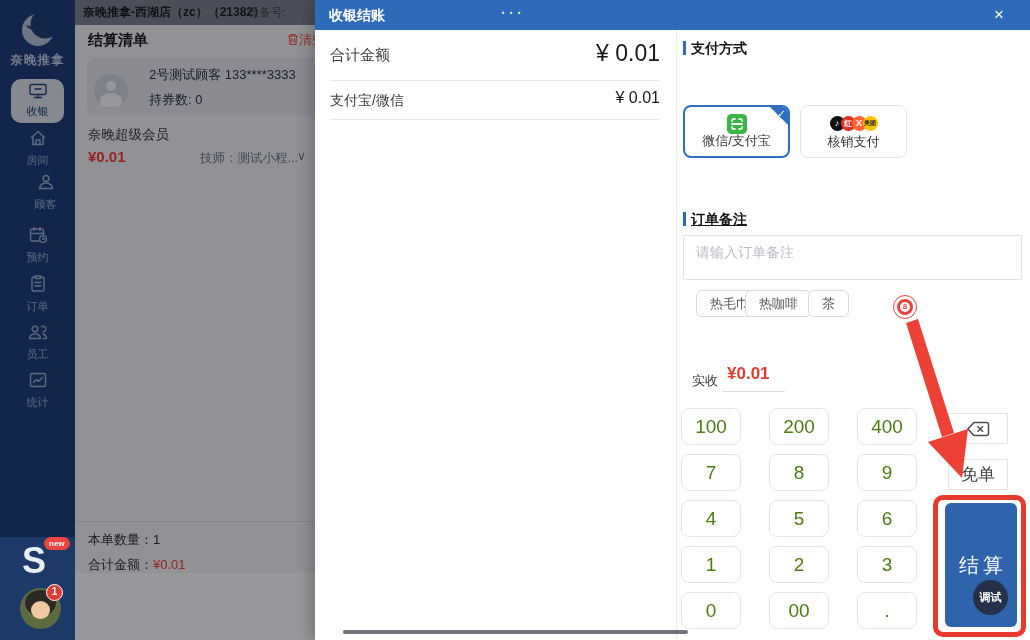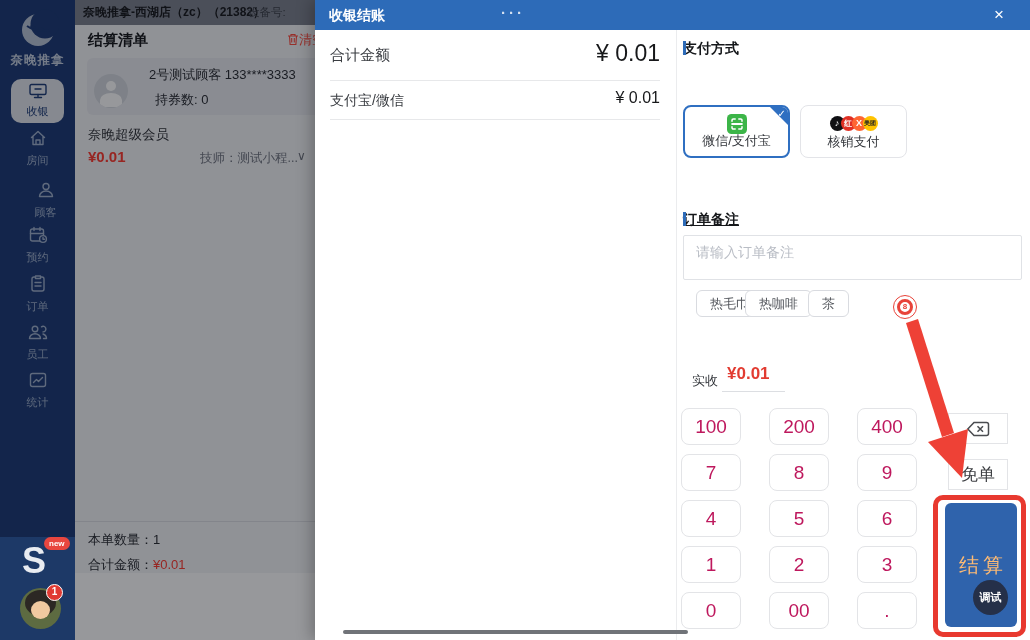--- a/index.html
+++ b/index.html
@@ -33,21 +33,21 @@
   #topbar .store{position:absolute;left:8px;top:0;line-height:25px;font-size:12px;font-weight:bold;color:#17191d;}
   #topbar .device{position:absolute;left:173px;top:0;line-height:25px;font-size:11.5px;color:#3c4049;}
   .panel-title{position:absolute;left:13px;top:31px;font-size:15px;font-weight:bold;color:#15171a;}
   .clear-btn{position:absolute;left:212px;top:31px;color:#ff4a3d;font-size:13px;white-space:nowrap;}
   .clear-btn svg{vertical-align:-2px;}
   .cust-card{position:absolute;left:12px;top:58px;width:240px;height:57px;background:#e9ebf0;border-radius:6px;}
   .cust-avatar{position:absolute;left:7px;top:16px;width:34px;height:34px;border-radius:50%;background:#d4d8de;overflow:hidden;}
   .cust-avatar .p-head{position:absolute;left:12px;top:7px;width:10px;height:10px;border-radius:50%;background:#fff;}
   .cust-avatar .p-body{position:absolute;left:6px;top:19px;width:22px;height:14px;border-radius:50% 50% 0 0;background:#fff;}
   .cust-name{position:absolute;left:62px;top:8px;font-size:13px;color:#2a2d33;}
-  .cust-coupon{position:absolute;left:62px;top:33px;font-size:13px;color:#2a2d33;margin-left:6px;}
+  .cust-coupon{position:absolute;left:62px;top:33px;font-size:13px;color:#2a2d33;}
   .item-name{position:absolute;left:13px;top:126px;font-size:13.5px;color:#2f3237;}
   .item-price{position:absolute;left:13px;top:148px;font-size:15px;font-weight:bold;color:#ff3b30;}
   .item-tech{position:absolute;left:125px;top:150px;font-size:12.5px;color:#707580;}
   .item-chevron{position:absolute;left:222px;top:149px;font-size:12px;color:#6e737d;}
   .sum-divider{position:absolute;left:0;top:521px;width:240px;height:1px;background:#dddfe3;}
   .sum-count{position:absolute;left:13px;top:531px;font-size:13px;color:#2a2d33;}
   .sum-total{position:absolute;left:13px;top:556px;font-size:13px;color:#2a2d33;}
   .sum-total .red{color:#ff3b30;}
   .checkout-btn{position:absolute;left:12px;top:588px;width:221px;height:33px;background:#24477f;border-radius:8px;color:#dfe5ee;font-size:14px;text-align:center;line-height:33px;}
 
@@ -62,21 +62,21 @@
   #modal-header .m-close{position:absolute;right:26px;top:0;line-height:30px;font-size:17px;color:#fff;}
 
   .msum-label1{position:absolute;left:15px;top:46px;font-size:15px;color:#3a3d42;}
   .msum-value1{position:absolute;right:370px;top:40px;font-size:23px;color:#17181a;}
   .msum-div1{position:absolute;left:15px;top:80px;width:330px;height:1px;background:#e7e8ea;}
   .msum-label2{position:absolute;left:15px;top:92px;font-size:14px;color:#3a3d42;}
   .msum-value2{position:absolute;right:370px;top:89px;font-size:16px;color:#17181a;}
   .msum-div2{position:absolute;left:15px;top:119px;width:330px;height:1px;background:#e7e8ea;}
   .v-divider{position:absolute;left:361px;top:30px;width:1px;height:610px;background:#ebecee;}
 
-  .sec-title{position:absolute;font-size:14px;font-weight:bold;color:#15171a;}
+  .sec-title{position:absolute;font-size:14px;font-weight:bold;color:#15171a;padding-left:8px;}
   .sec-title::before{content:"";position:absolute;left:0;top:1px;width:3px;height:14px;background:#2d6bb8;}
 
   .pay-btn{position:absolute;top:105px;width:107px;height:53px;background:#fff;border:1px solid #e3e4e8;border-radius:8px;text-align:center;overflow:hidden;}
   .pay-btn.selected{border:2px solid #2f6fc1;}
   .pay-btn .pay-label{position:absolute;left:0;bottom:6px;width:100%;font-size:13px;color:#33363b;}
   .pay-btn .pay-icons{position:absolute;left:0;top:7px;width:100%;height:20px;display:flex;justify-content:center;align-items:center;}
   .corner-check{position:absolute;top:-2px;right:-2px;width:0;height:0;border-top:22px solid #2f6fc1;border-left:22px solid transparent;border-top-right-radius:6px;}
   .corner-check-mark{position:absolute;top:1px;right:2px;color:#fff;font-size:10px;z-index:2;}
   .scan-icon{width:20px;height:20px;}
   .vi{width:15px;height:15px;border-radius:50%;color:#fff;font-weight:bold;text-align:center;display:inline-block;margin-left:-4px;position:relative;}
@@ -88,25 +88,25 @@
 
   .remark-input{position:absolute;left:368px;top:235px;width:339px;height:45px;border:1px solid #e0e2e6;border-radius:2px;padding:8px 12px;font-size:14px;color:#333;resize:none;outline:none;}
   .remark-input::placeholder{color:#b9bdc5;}
   .tag{position:absolute;top:290px;height:27px;line-height:25px;padding:0 13px;border:1px solid #d9dbe0;border-radius:6px;font-size:13px;color:#55585e;background:#fff;}
 
   .recv-label{position:absolute;left:377px;top:372px;font-size:13px;color:#33363b;}
   .recv-value{position:absolute;left:412px;top:364px;font-size:17px;font-weight:bold;color:#e23c32;}
   .recv-line{position:absolute;left:407px;top:391px;width:63px;height:1px;background:#dcdee2;}
 
   .numpad{position:absolute;left:366px;top:408px;display:grid;grid-template-columns:repeat(3,60px);grid-auto-rows:37px;column-gap:28px;row-gap:9px;}
-  .np-key{background:#fff;border:1px solid #e3e4e7;border-radius:8px;font-size:19px;color:#be185d;text-align:center;line-height:35px;}
+  .np-key{background:#fff;border:1px solid #e3e4e7;border-radius:8px;font-size:19px;color:#4d7c0f;text-align:center;line-height:35px;}
   .side-key{position:absolute;left:633px;width:60px;height:31px;background:#fff;border:1px solid #e3e4e7;border-radius:0;text-align:center;}
   .key-backspace{top:413px;padding-top:7px;}
   .key-free{top:459px;font-size:17px;color:#3c3e42;line-height:29px;}
-  .settle-btn{position:absolute;left:630px;top:503px;width:72px;height:124px;background:#2f63ac;border-radius:6px;color:#fdba74;font-size:20px;letter-spacing:4px;display:flex;align-items:center;justify-content:center;padding-left:4px;}
+  .settle-btn{position:absolute;left:630px;top:503px;width:72px;height:124px;background:#2f63ac;border-radius:6px;color:#ffffff;font-size:20px;letter-spacing:4px;display:flex;align-items:center;justify-content:center;padding-left:4px;}
   .debug-badge{position:absolute;left:658px;top:580px;width:35px;height:35px;border-radius:50%;background:#253049;color:#fff;font-size:11px;font-weight:bold;text-align:center;line-height:35px;z-index:12;}
   .red-outline{position:absolute;left:618px;top:495px;width:93px;height:142px;border:5px solid #e8392f;border-radius:10px;z-index:14;pointer-events:none;}
   .h-scrollbar{position:absolute;left:28px;top:630px;width:345px;height:4px;background:#707378;border-radius:2px;z-index:13;}
 
   
   #anno{position:absolute;left:0;top:0;width:1030px;height:640px;z-index:30;pointer-events:none;}
   .step-circle{position:absolute;left:893px;top:295px;width:24px;height:24px;border:1.5px solid #e8433a;border-radius:50%;display:flex;align-items:center;justify-content:center;}
   .step-circle .inner{width:16px;height:16px;border:3px solid #e8433a;border-radius:50%;color:#e8433a;font-size:8px;font-weight:bold;text-align:center;line-height:10px;}
 </style>
 </head>
@@ -138,21 +138,21 @@
     </div>
     <div class="nav-item" style="top:128px;">
       <span>
         <svg width="20" height="20" viewBox="0 0 20 20">
             <path d="M3.5 9.5 L10 3.5 L16.5 9.5 M5 8.5 V16.5 H15 V8.5"></path>
             <path d="M8 16 v-4 h4 v4"></path>
           </svg>
       </span>
       <span class="nav-label">房间</span>
     </div>
-    <div class="nav-item" style="top:180px;padding-left:16px;">
+    <div class="nav-item" style="top:172px;padding-left:16px;">
       <span>
         <svg width="20" height="20" viewBox="0 0 20 20">
             <circle cx="10" cy="6.5" r="3"></circle>
             <path d="M3.5 16.5 a6.5 5.5 0 0 1 13 0 Z"></path>
           </svg>
       </span>
       <span class="nav-label">顾客</span>
     </div>
     <div class="nav-item" style="top:225px;">
       <span>

